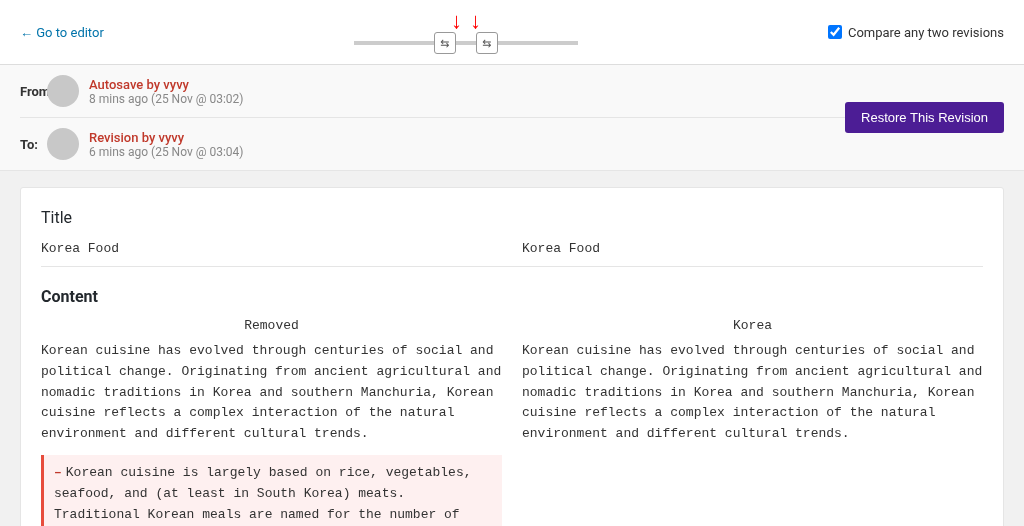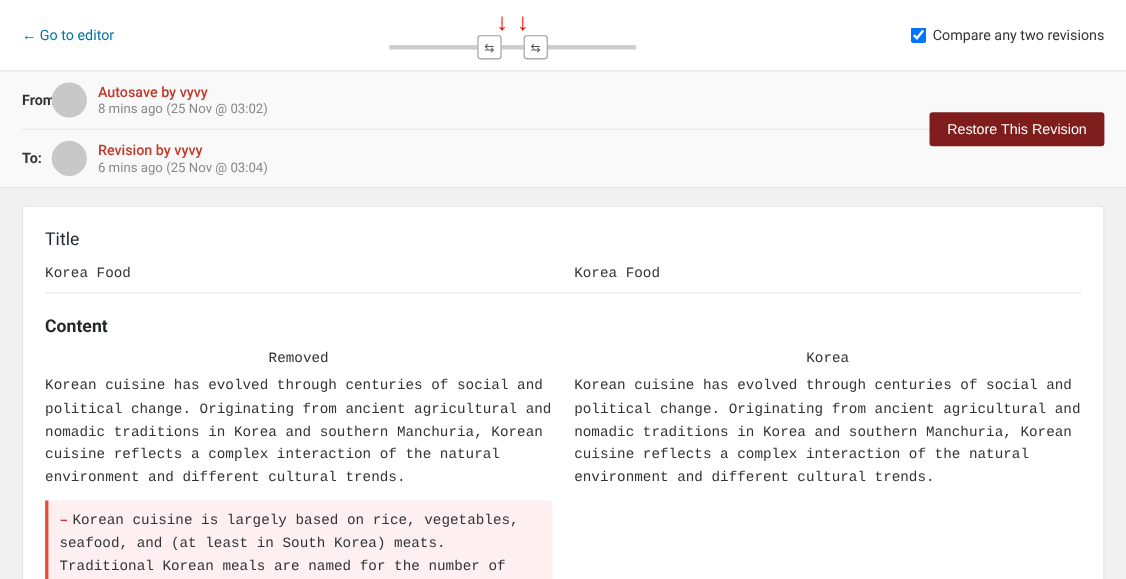--- a/index.html
+++ b/index.html
@@ -91,21 +91,21 @@
     .revision-author {
       color: #c0392b;
       font-weight: 500;
       font-size: 13px;
     }
     .revision-time {
       color: #888;
       font-size: 12px;
     }
     .restore-btn {
-      background: #7f1d1d;
+      background: #4c1d95;
       color: #fff;
       border: none;
       padding: 8px 16px;
       border-radius: 3px;
       cursor: pointer;
       font-size: 13px;
       white-space: nowrap;
     }
     .main-content {
       background: #fff;

